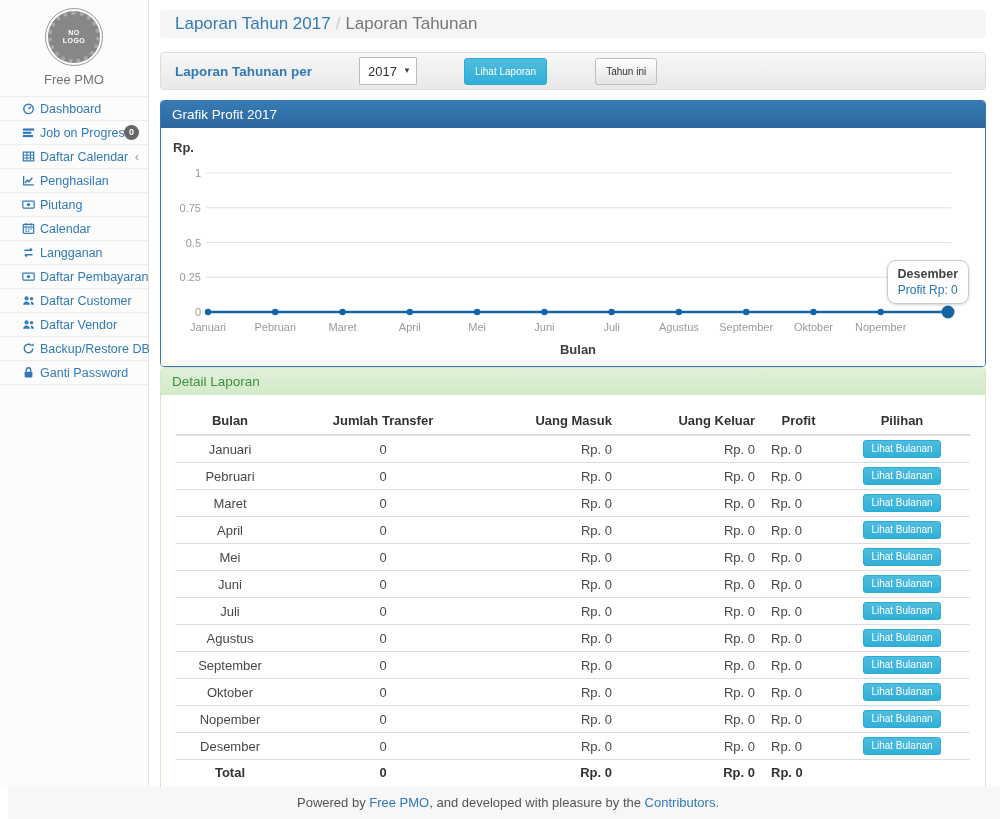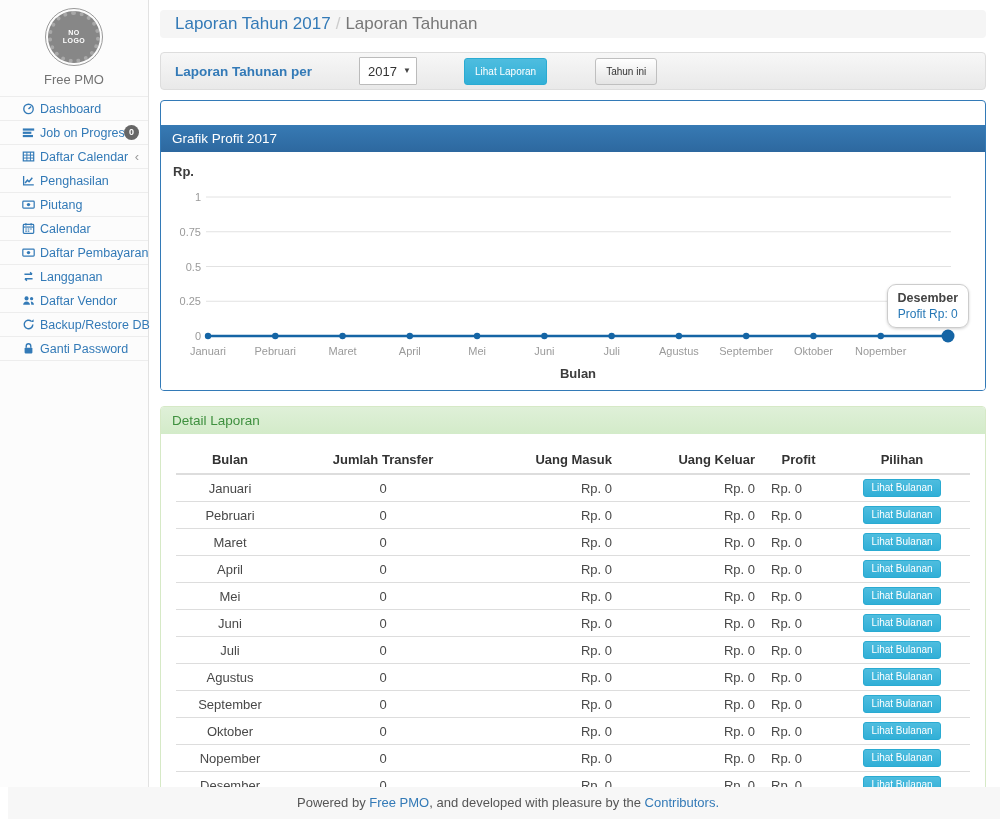--- a/index.html
+++ b/index.html
@@ -31,27 +31,27 @@
   .select-wrap{position:relative;margin-right:7px;}
   select.year{appearance:none;-webkit-appearance:none;width:58px;height:28px;border:1px solid #bbb;border-radius:1px;background:#fff;font-size:13px;padding:0 0 0 8px;color:#333;font-family:"Liberation Sans",sans-serif;}
   .select-caret{position:absolute;right:6px;top:9px;font-size:8px;color:#444;pointer-events:none;}
   .btn{display:inline-block;border-radius:3px;font-size:10px;padding:6px 10px;line-height:13px;cursor:pointer;text-align:center;}
   .btn-info{background:linear-gradient(#4ebddf,#31afd7);border:1px solid #2aabd2;color:#fff;margin-right:8px;}
   .btn-default{background:linear-gradient(#ffffff,#e4e4e4);border:1px solid #bfbfbf;color:#333;}
   
   .panel{border-radius:4px;overflow:hidden;background:#fff;}
   .panel-heading{font-size:13.5px;padding:6px 11px;line-height:15px;}
   .panel-chart{margin-top:10px;border:1px solid #337ab7;}
-  .panel-chart .panel-heading{background:linear-gradient(#377ab4,#2d689f);color:#fff;margin-top:24px;}
+  .panel-chart .panel-heading{background:linear-gradient(#377ab4,#2d689f);color:#fff;}
   .chart-body{position:relative;height:238px;background:#fff;}
   .chart-ylabel{position:absolute;left:12px;top:12px;font-size:13px;font-weight:bold;color:#3d3d3d;}
   .chart-tooltip{position:absolute;right:16px;top:132px;background:rgba(255,255,255,.97);border:1px solid #ccc;border-radius:9px;box-shadow:0 1px 3px rgba(0,0,0,.18);padding:5px 10px;text-align:center;z-index:5;}
   .ctt-title{font-size:12.5px;font-weight:bold;color:#444;line-height:16px;white-space:nowrap;}
   .ctt-value{font-size:12px;color:#2577b5;line-height:16px;white-space:nowrap;}
-  .panel-detail{margin-top:15px;border:1px solid #d6e9c6;}
+  .panel-detail{border:1px solid #d6e9c6;}
   .panel-detail .panel-heading{background:linear-gradient(#dff0d8,#d3ebc9);color:#3f903f;}
   .detail-body{padding:12px 15px 16px;}
   table.report{width:100%;border-collapse:collapse;table-layout:fixed;font-size:13px;color:#484848;}
   table.report th{border-bottom:2px solid #ddd;padding:6px 8px;color:#333;font-size:13px;}
   table.report td{border-top:1px solid #ddd;padding:4px 8px;height:16px;}
   table.report thead th:nth-child(1),table.report td.c-bulan{text-align:center;}
   table.report thead th:nth-child(2),table.report td.c-transfer{text-align:center;}
   table.report thead th:nth-child(3),table.report td.c-masuk{text-align:right;}
   table.report thead th:nth-child(4),table.report td.c-keluar{text-align:right;}
   table.report thead th:nth-child(5),table.report td.c-profit{}
@@ -131,33 +131,44 @@
             <path d="M1.6 6.2h12.8" stroke="#337ab7" stroke-width="1.5"></path>
             <path d="M4.8 1.4v2.8M11.2 1.4v2.8" stroke="#337ab7" stroke-width="1.6"></path>
             <path d="M4 8.6h2M7 8.6h2M10 8.6h2M4 11.2h2M7 11.2h2" stroke="#337ab7" stroke-width="1.3"></path>
           </svg>
         </span>
         <span class="mi-label">Calendar</span>
       </div>
       <div class="menu-item">
         <span class="mi-icon">
           <svg viewBox="0 0 16 16" width="13" height="13">
+            <path d="M3 5.2h9.4M12.4 5.2L10 2.8M13 10.8H3.6M3.6 10.8L6 13.2" fill="none" stroke="#337ab7" stroke-width="1.7"></path>
+          </svg>
+        </span>
+        <span class="mi-label">Langganan</span>
+      </div>
+      <div class="menu-item">
+        <span class="mi-icon">
+          <svg viewBox="0 0 16 16" width="13" height="13">
             <rect x="1" y="3.8" width="14" height="8.6" rx="1" fill="none" stroke="#337ab7" stroke-width="1.5"></rect>
             <circle cx="8" cy="8.1" r="2.1" fill="#337ab7"></circle>
           </svg>
         </span>
         <span class="mi-label">Daftar Pembayaran</span>
       </div>
       <div class="menu-item">
         <span class="mi-icon">
           <svg viewBox="0 0 16 16" width="13" height="13">
-            <path d="M3 5.2h9.4M12.4 5.2L10 2.8M13 10.8H3.6M3.6 10.8L6 13.2" fill="none" stroke="#337ab7" stroke-width="1.7"></path>
-          </svg>
-        </span>
-        <span class="mi-label">Langganan</span>
+            <circle cx="5.6" cy="5.4" r="2.5" fill="#337ab7"></circle>
+            <path d="M1.4 13.2c0-2.5 1.9-4.1 4.2-4.1s4.2 1.6 4.2 4.1z" fill="#337ab7"></path>
+            <circle cx="11.8" cy="5.7" r="2" fill="#337ab7"></circle>
+            <path d="M10.8 9.2c2.2.2 3.9 1.8 3.9 4h-3.2" fill="#337ab7"></path>
+          </svg>
+        </span>
+        <span class="mi-label">Daftar Customer</span>
       </div>
       <div class="menu-item">
         <span class="mi-icon">
           <svg viewBox="0 0 16 16" width="13" height="13">
             <circle cx="5.6" cy="5.4" r="2.5" fill="#337ab7"></circle>
             <path d="M1.4 13.2c0-2.5 1.9-4.1 4.2-4.1s4.2 1.6 4.2 4.1z" fill="#337ab7"></path>
             <circle cx="11.8" cy="5.7" r="2" fill="#337ab7"></circle>
             <path d="M10.8 9.2c2.2.2 3.9 1.8 3.9 4h-3.2" fill="#337ab7"></path>
           </svg>
         </span>

